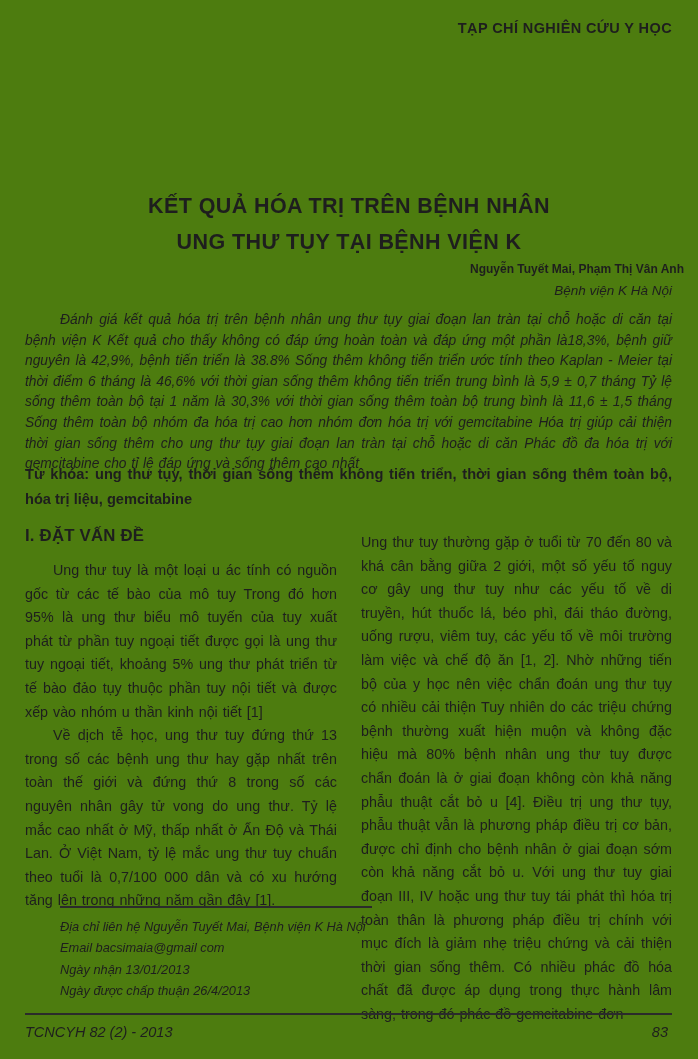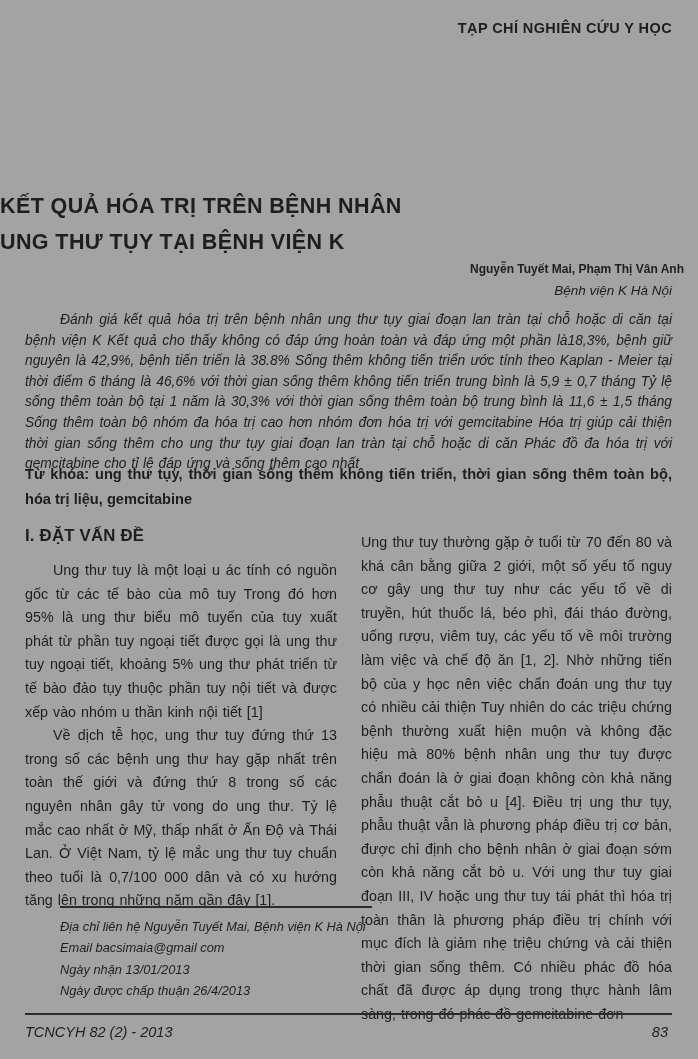--- a/index.html
+++ b/index.html
@@ -1,39 +1,39 @@
 <!DOCTYPE html>
 <html lang="vi"><head>
 <meta charset="utf-8">
 <style>
   html,body{margin:0;padding:0;background:#e9e9e9;}
   .page{
     position:relative;
     width:698px;height:1059px;
     margin:0 auto;
-    background:#a3a3a3;
+    background:#4d7c0f;
     color:#1e1e1e;
     font-family:"Liberation Sans","DejaVu Sans",sans-serif;
     overflow:hidden;
   }
   .journal-header{
     position:absolute;top:20px;right:26px;
     font-size:14.5px;font-weight:700;letter-spacing:.4px;
   }
   .intro-text{
     position:absolute;top:60px;left:25px;width:647px;
     font-size:14.6px;line-height:28px;text-align:justify;word-spacing:1.5px;
   }
   .keyword-line{
     position:absolute;top:118px;left:25px;width:647px;
     font-size:14.6px;font-weight:700;
   }
   .article-title{
     position:absolute;top:188px;left:0;width:100%;
-    font-weight:700;font-size:21.5px;line-height:36px;letter-spacing:.4px;
+    text-align:center;font-weight:700;font-size:21.5px;line-height:36px;letter-spacing:.4px;
   }
   .authors{
     position:absolute;top:262px;right:14px;
     font-size:12px;font-weight:700;
   }
   .affiliation{
     position:absolute;top:283px;right:26px;
     font-size:13.5px;font-style:italic;
   }
   .abstract{

